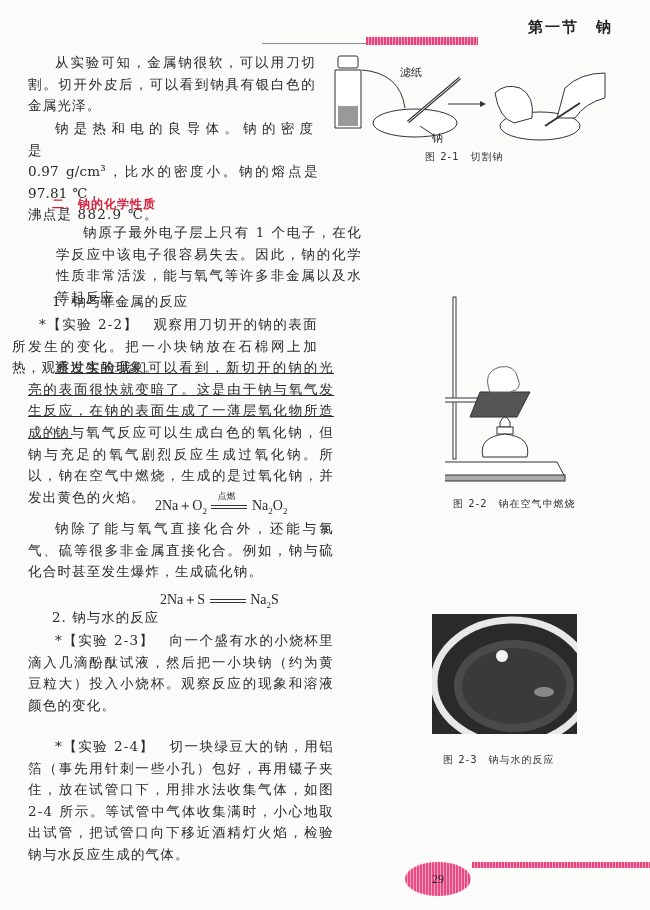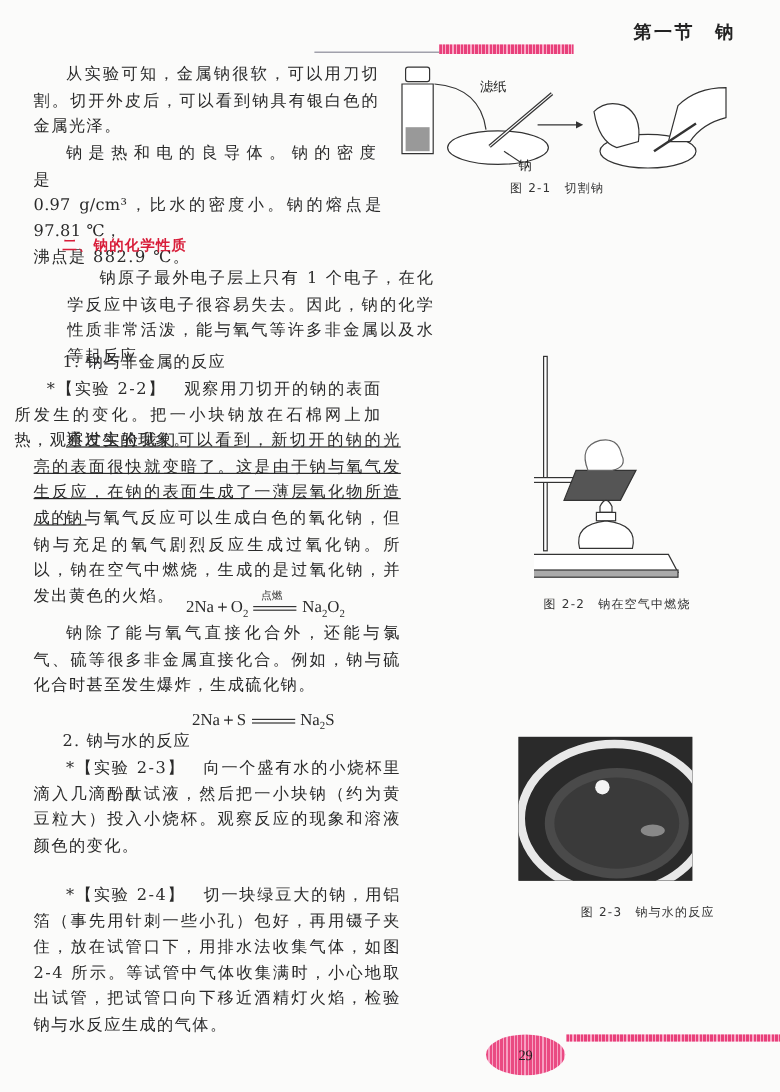--- a/index.html
+++ b/index.html
@@ -149,18 +149,18 @@
 <div class="abs photo">
   <svg width="145" height="120" viewBox="0 0 145 120">
     <rect width="145" height="120" fill="#2a2a2a"></rect>
     <ellipse cx="80" cy="68" rx="78" ry="62" fill="none" stroke="#e8e8e8" stroke-width="7"></ellipse>
     <ellipse cx="82" cy="72" rx="60" ry="46" fill="#4a4a4a"></ellipse>
     <ellipse cx="82" cy="72" rx="52" ry="38" fill="#3a3a3a"></ellipse>
     <circle cx="70" cy="42" r="6" fill="#f4f4f4"></circle>
     <ellipse cx="112" cy="78" rx="10" ry="5" fill="#888"></ellipse>
   </svg>
 </div>
-<div class="abs caption" style="left:484px; top:753px;">图 2-3　钠与水的反应</div>
+<div class="abs caption" style="left:443px; top:753px;">图 2-3　钠与水的反应</div>
 
 <div class="abs footer-stripe"></div>
 <div class="abs page-oval">
   <span>29</span>
 </div>
 
 </body></html>

